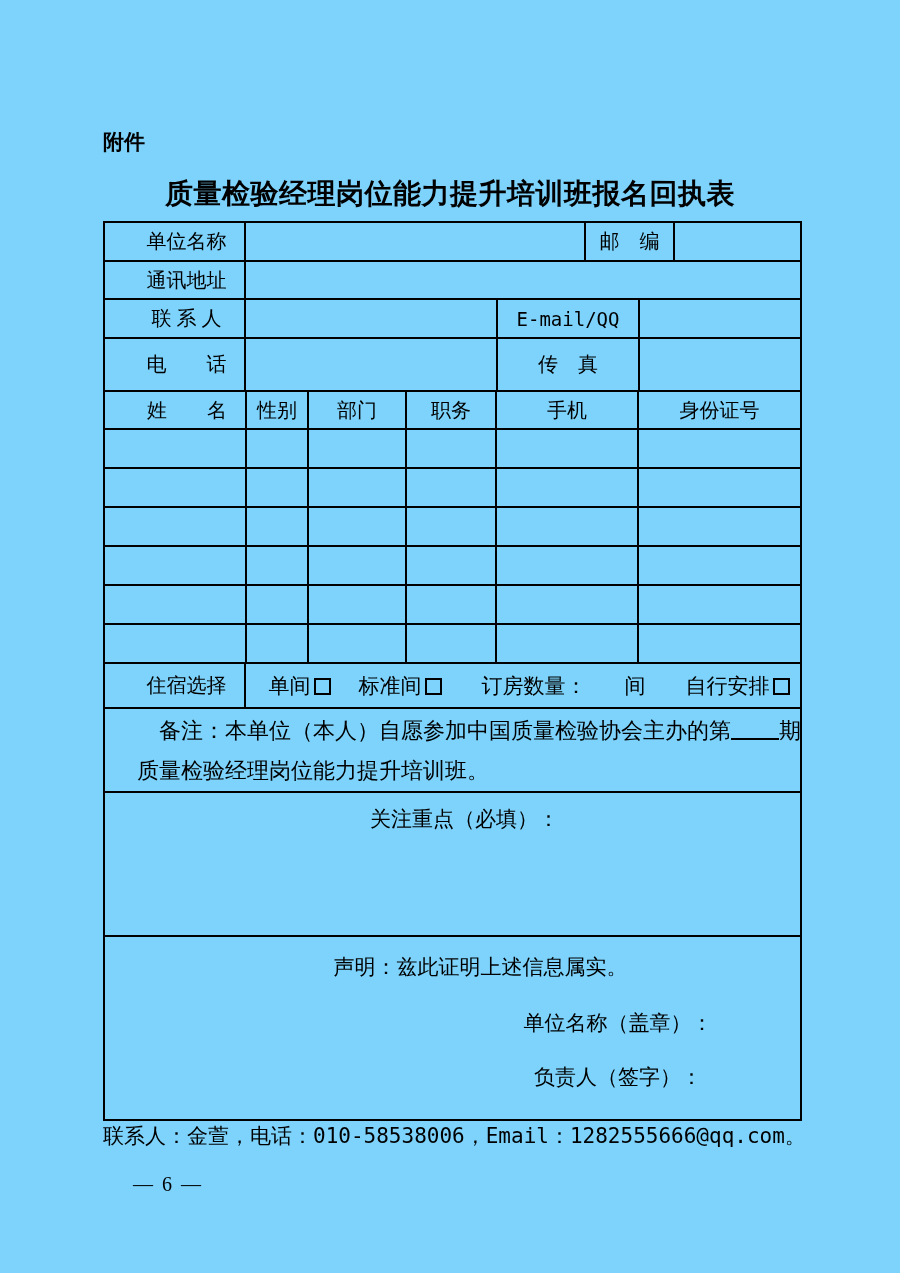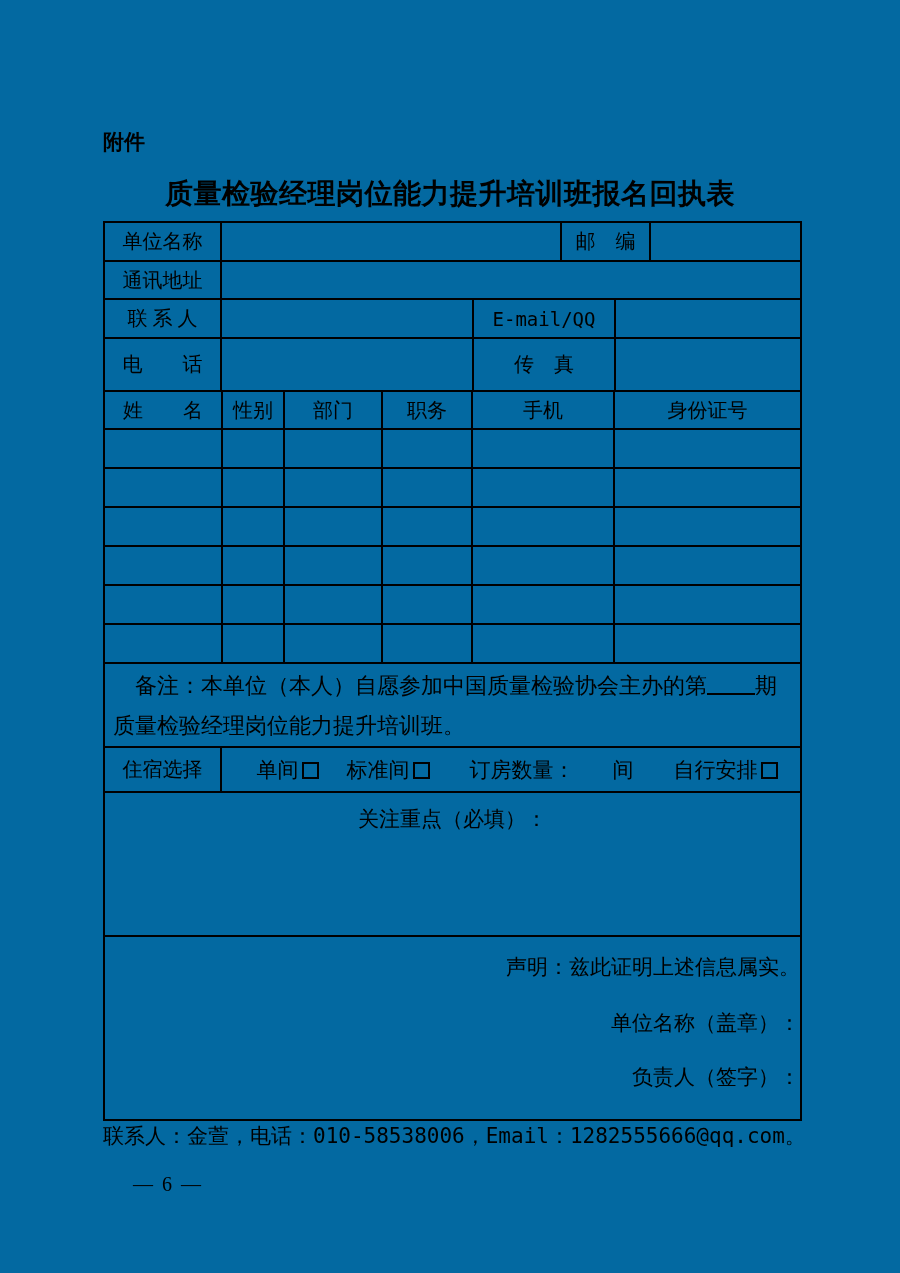--- a/index.html
+++ b/index.html
@@ -1,20 +1,20 @@
 <!DOCTYPE html>
 <html><head>
 <meta charset="utf-8">
 <style>
   html,body { margin:0; padding:0; background:#888; }
   .page {
     position: relative;
     width: 900px; height: 1273px;
     margin: 0 auto;
-    background: #0369a1;
+    background: #7dd3fc;
     color: #000;
     font-family: "Liberation Serif", "DejaVu Serif", serif;
     overflow: hidden;
   }
   .attachment {
     position: absolute; left: 103px; top: 128px;
     font-family: "Liberation Sans", "DejaVu Sans", sans-serif;
     font-weight: bold; font-size: 21px;
   }
   .title {
@@ -31,21 +31,21 @@
     font-size: 20px;
   }
   .tr { display: flex; border-top: 2px solid #000; box-sizing: border-box; }
   .ftable > .tr:first-child { border-top: none; }
   .td {
     border-left: 2px solid #000;
     box-sizing: border-box;
     display: flex; align-items: center; justify-content: center;
     overflow: hidden;
   }
-  .tr .td:first-child { border-left: none; }
+  .tr .td:first-child { border-left: none; margin-left: 24px; }
   
   .h-r1{height:37px} .h-r2{height:38px} .h-r3{height:39px} .h-r4{height:53px}
   .h-head{height:38px} .h-empty{height:39px}
   .h-remark{height:84px} .h-accom{height:45px} .h-focus{height:144px} .h-decl{height:184px}
   
   .wlabel{width:115px}
   .w340{width:340px} .w89{width:89px}
   .w252{width:252px} .w142{width:142px}
   .c1{width:116px} .c2{width:62px} .c3{width:98px} .c4{width:90px} .c5{width:142px}
   .grow{flex:1 1 auto}
@@ -67,21 +67,21 @@
     display:inline-block; width:17px; height:17px;
     border: 2px solid #000; box-sizing: border-box;
     margin-left: 3px; vertical-align: -2px;
   }
   .qty-space { display:inline-block; width: 38px; }
   .focus-cell {
     flex:1 1 auto; display:flex;
     align-items: flex-start; justify-content: center;
     padding: 12px 10px; font-size: 21px;
   }
-  .decl-cell { flex:1 1 auto; display:block; text-align:right; font-size: 21px; }
+  .decl-cell { flex:1 1 auto; display:block; text-align:center; font-size: 21px; }
   .decl-cell p { margin: 0; white-space: nowrap; }
   .decl-stmt { margin: 16px 0 0 32px !important; }
   .decl-seal { margin: 28px 0 0 307px !important; }
   .decl-sign { margin: 26px 0 0 307px !important; }
   .decl-date { margin: 26px 0 0 478px !important; }
   .footer {
     position: absolute; left: 103px; top: 1122px; width: 720px;
     font-family: "DejaVu Sans Mono", "Liberation Mono", monospace;
     font-size: 21px; white-space: nowrap;
   }
@@ -179,39 +179,39 @@
         <div class="tr h-empty">
           <div class="td c1"></div>
           <div class="td c2"></div>
           <div class="td c3"></div>
           <div class="td c4"></div>
           <div class="td c5"></div>
           <div class="td grow"></div>
         </div>
       </div>
 
-    <div class="tr h-remark">
-      <div class="td full">
-        <div class="remark-line1"><span>备注：本单位（本人）自愿参加中国质量检验协会主办的第</span><span class="blank-underline"></span><span>期</span></div>
-        <div class="remark-line2">质量检验经理岗位能力提升培训班。</div>
-      </div>
-    </div>
-
     <div class="tr h-accom">
       <div class="td wlabel">住宿选择</div>
       <div class="td accom-content">
         <span class="accom-item"><span>单间</span><span class="cb"></span></span>
         <span class="accom-item gap28"><span>标准间</span><span class="cb"></span></span>
         <span class="accom-item gap40">订房数量：</span>
         <span class="qty-space"></span>
         <span class="accom-item">间</span>
         <span class="accom-item gap40"><span>自行安排</span><span class="cb"></span></span>
       </div>
     </div>
 
+    <div class="tr h-remark">
+      <div class="td full">
+        <div class="remark-line1"><span>备注：本单位（本人）自愿参加中国质量检验协会主办的第</span><span class="blank-underline"></span><span>期</span></div>
+        <div class="remark-line2">质量检验经理岗位能力提升培训班。</div>
+      </div>
+    </div>
+
     <div class="tr h-focus">
       <div class="td focus-cell">
         <span>关注重点（必填）：</span>
       </div>
     </div>
 
     <div class="tr h-decl">
       <div class="td decl-cell">
         <p class="decl-stmt">声明：兹此证明上述信息属实。</p>
         <p class="decl-seal">单位名称（盖章）：</p>

